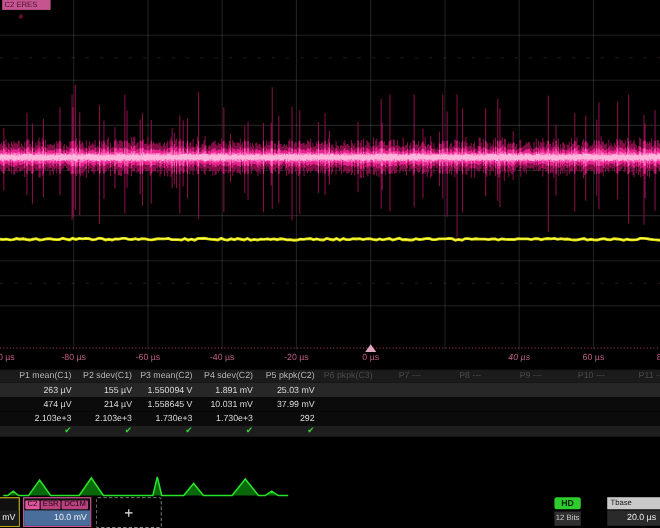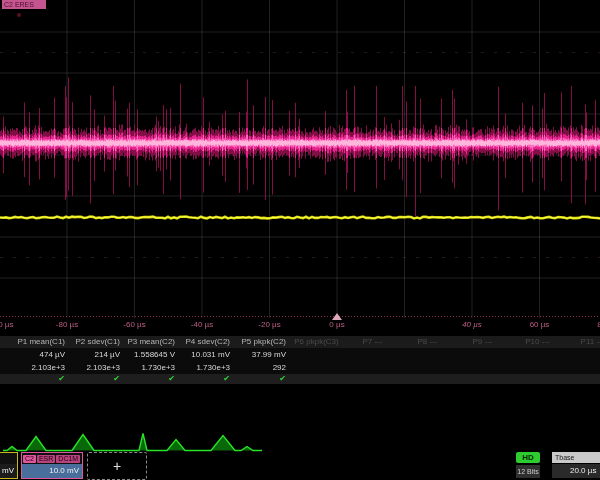--- a/index.html
+++ b/index.html
@@ -32,21 +32,21 @@
   .desc-top{height:10px;display:flex;gap:1px;align-items:center;padding:1px 1px 0 1px;}
   .badge{display:inline-block;height:8px;line-height:8px;font-size:7px;color:#1a050f;
     padding:0 2px;border-radius:1px;}
   .badge.pink{background:#e0569d;}
   .badge.pink2{background:#b8417e;}
   .desc-val{height:14px;line-height:14px;text-align:right;color:#f0f0f0;padding-right:3px;}
   #c1-box .desc-val{background:#1c1c1c;}
   #c2-box .desc-val{background:#4a6e9c;}
   #add-box{position:absolute;left:87px;top:452px;width:58px;height:26px;border:1px dashed #8a8a8a;
     border-radius:2px;color:#e0e0e0;font-size:14px;text-align:center;line-height:26px;}
-  #hd-group{position:absolute;left:516px;top:452px;width:24px;}
+  #hd-group{position:absolute;left:504px;top:452px;width:24px;}
   #hd-badge{height:11px;background:#2ecc2e;border-radius:2px;color:#062806;font-weight:bold;
     font-size:8px;text-align:center;line-height:11px;}
   #hd-bits{margin-top:2px;height:13px;background:#2f2f2f;color:#cfcfcf;font-size:7px;
     text-align:center;line-height:13px;}
   #tbase-box{position:absolute;left:552px;top:452px;width:70px;}
   #tbase-title{height:11px;background:#c9c9c9;color:#141414;font-size:7px;line-height:11px;padding-left:3px;}
   #tbase-val{margin-top:1px;height:14px;background:#2a2a2a;color:#ededed;font-size:8px;
     line-height:14px;padding-left:18px;}
 </style>
 </head>
@@ -93,20 +93,21 @@
       <span class="tick-label" style="left: 269.5px;">-20 µs</span>
       <span class="tick-label" style="left: 337px;">0 µs</span>
       <span class="tick-label" style="left: 404.5px; margin-top: 31px;">20 µs</span>
       <span class="tick-label" style="left: 472px; font-style: italic;">40 µs</span>
       <span class="tick-label" style="left: 539.5px;">60 µs</span>
       <span class="tick-label" style="left: 607px;">80 µs</span>
     </div>
 
   <div id="measure-table">
       <div class="mrow mhead"><span class="mcell" style="width: 67px;">P1 mean(C1)</span><span class="mcell" style="width: 55px;">P2 sdev(C1)</span><span class="mcell" style="width: 55px;">P3 mean(C2)</span><span class="mcell" style="width: 55px;">P4 sdev(C2)</span><span class="mcell" style="width: 56px;">P5 pkpk(C2)</span><span class="mcell dim" style="width: 57px;">P6 pkpk(C3)</span><span class="mcell dim" style="width: 55px;">P7 ---</span><span class="mcell dim" style="width: 55px;">P8 ---</span><span class="mcell dim" style="width: 55px;">P9 ---</span><span class="mcell dim" style="width: 55px;">P10 ---</span><span class="mcell dim" style="width: 55px;">P11 ---</span></div>
+      <div class="mrow odd"><span class="mcell" style="width: 67px;">263 µV</span><span class="mcell" style="width: 55px;">155 µV</span><span class="mcell" style="width: 55px;">1.550094 V</span><span class="mcell" style="width: 55px;">1.891 mV</span><span class="mcell" style="width: 56px;">25.03 mV</span></div>
       <div class="mrow even"><span class="mcell" style="width: 67px;">474 µV</span><span class="mcell" style="width: 55px;">214 µV</span><span class="mcell" style="width: 55px;">1.558645 V</span><span class="mcell" style="width: 55px;">10.031 mV</span><span class="mcell" style="width: 56px;">37.99 mV</span></div>
       <div class="mrow even"><span class="mcell" style="width: 67px;">2.103e+3</span><span class="mcell" style="width: 55px;">2.103e+3</span><span class="mcell" style="width: 55px;">1.730e+3</span><span class="mcell" style="width: 55px;">1.730e+3</span><span class="mcell" style="width: 56px;">292</span></div>
       <div class="mrow mstatus"><span class="mcell" style="width: 67px;"><span class="check">✔</span></span><span class="mcell" style="width: 55px;"><span class="check">✔</span></span><span class="mcell" style="width: 55px;"><span class="check">✔</span></span><span class="mcell" style="width: 55px;"><span class="check">✔</span></span><span class="mcell" style="width: 56px;"><span class="check">✔</span></span></div>
     </div>
 
   <svg id="trend-svg" width="600" height="28" style="position:absolute;left:0;top:432px;">
       <path d="M3 18.5L7 18.5L12 14.5L17 18.5L26 18.5L36 4.5L46 18.5L72 18.5L83 2.5L94 18.5L139 18.5L143 1.5L147 18.5L167 18.5L176 7.5L185 18.5L211 18.5L223 3.5L235 18.5L241 18.5L247 14.5L253 18.5L262 18.5L262 18.5Z" fill="#0b7a0b" opacity="0.85"></path>
       <path d="M3 18.5L7 18.5L12 14.5L17 18.5L26 18.5L36 4.5L46 18.5L72 18.5L83 2.5L94 18.5L139 18.5L143 1.5L147 18.5L167 18.5L176 7.5L185 18.5L211 18.5L223 3.5L235 18.5L241 18.5L247 14.5L253 18.5L262 18.5" stroke="#27e427" stroke-width="1.4" fill="none"></path>
     </svg>
 

